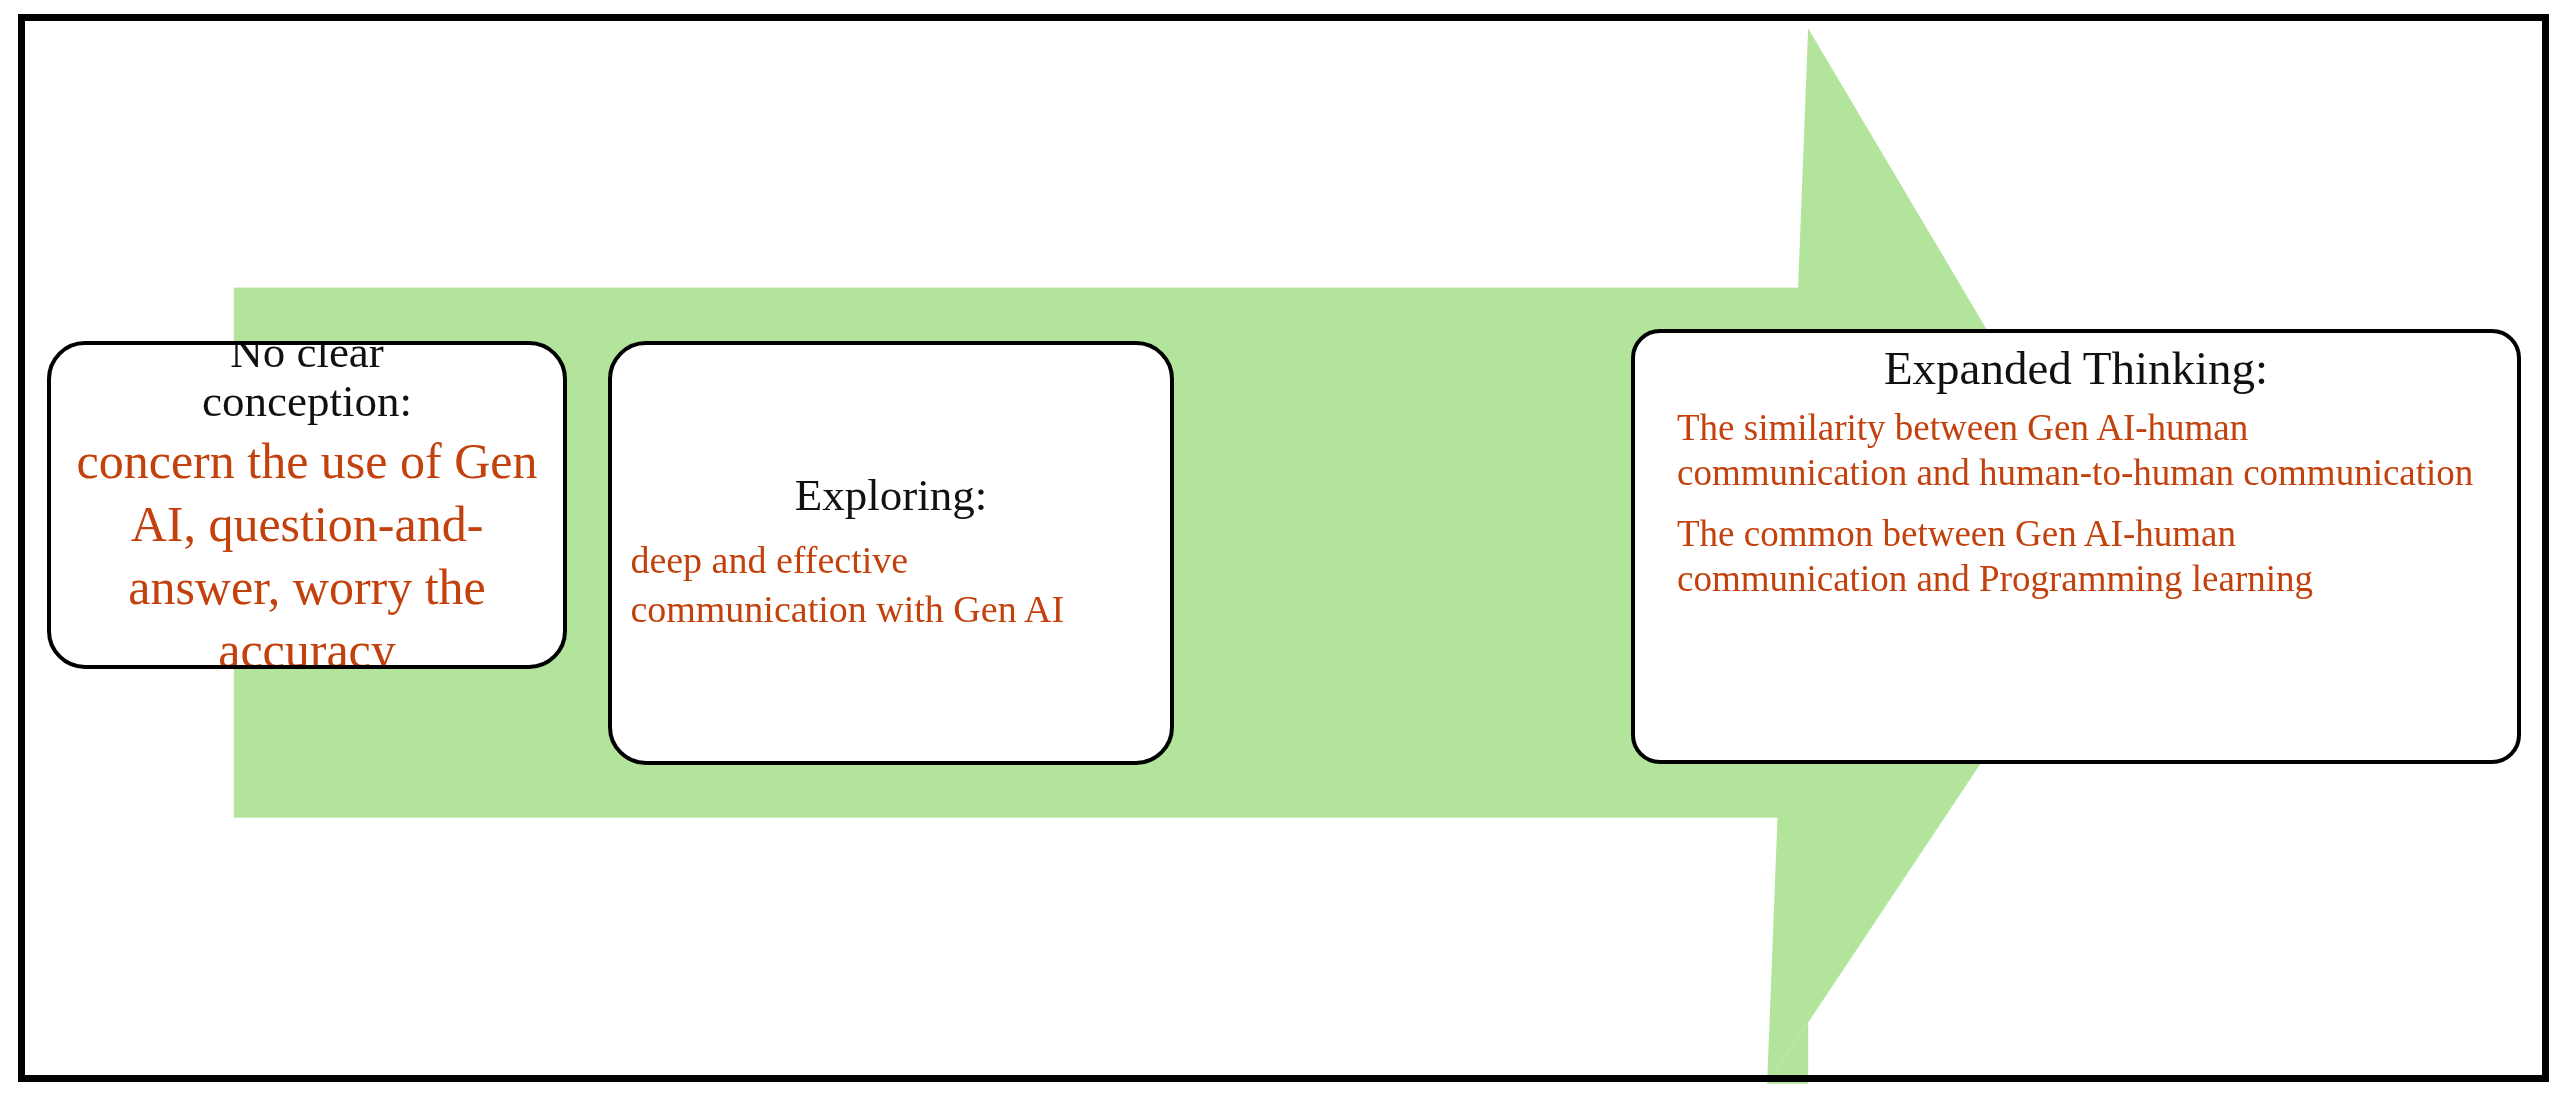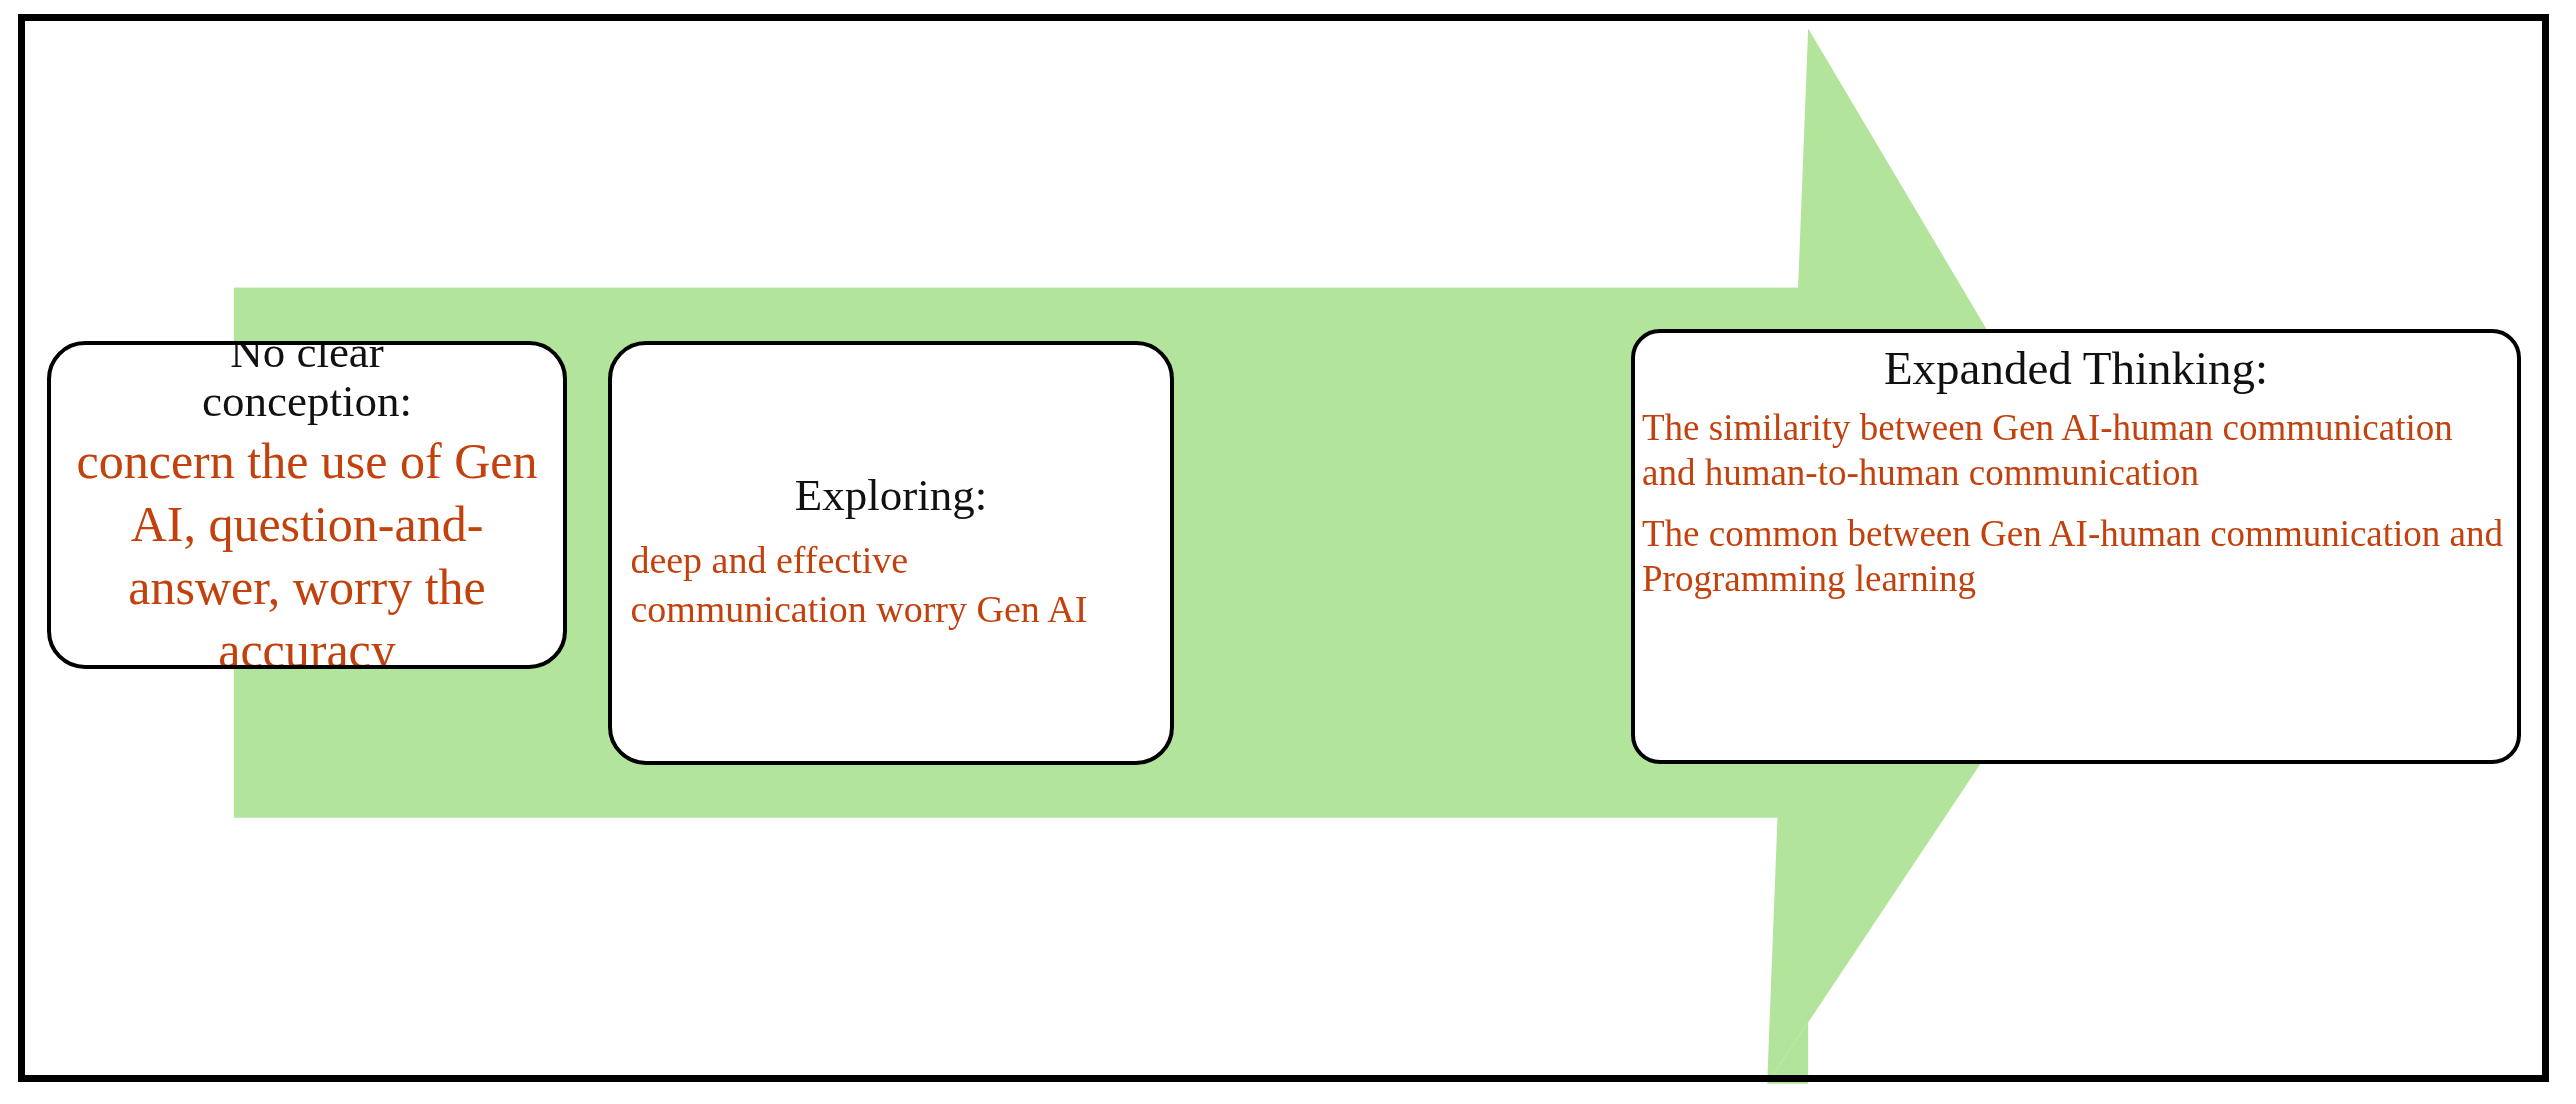--- a/index.html
+++ b/index.html
@@ -46,21 +46,21 @@
     border: 4.9px solid #000000;
     border-radius: 38px;
     display: flex;
     flex-direction: column;
     justify-content: center;
     overflow: hidden;
   }
   #box-1 { left: 47px;   top: 341px; width: 520px;  height: 328px; padding: 0 16px; }
   #box-2 { left: 608px;  top: 341px; width: 566px;  height: 424px; padding: 0 18.4px; }
   #box-3 { left: 1136px; top: 341px; width: 456px;  height: 424px; padding: 0 22px; }
-  #box-4 { left: 1631px; top: 329px; width: 890px; height: 435px; padding: 0 7px;
+  #box-4 { left: 1631px; top: 329px; width: 890px; height: 435px; padding: 0 42px;
            justify-content: flex-start; border-radius: 29px; }
 
   .box-heading {
     text-align: center;
     font-size: 45px;
     line-height: 1.08;
     color: #111111;
     margin: 0 0 8.6px 0;
     white-space: pre-line;
   }
@@ -95,21 +95,21 @@
   <div id="outer-frame"></div>
 
   <div class="stage-box" id="box-1">
     <div class="box-heading">No clear
 conception:</div>
     <div class="box-body">concern the use of Gen AI, question-and-answer, worry the accuracy</div>
   </div>
 
   <div class="stage-box" id="box-2">
     <div class="box-heading">Exploring:</div>
-    <div class="box-body">deep and effective communication worry Gen AI</div>
+    <div class="box-body">deep and effective communication with Gen AI</div>
   </div>
 
 
   <div class="stage-box" id="box-4">
     <div class="box-heading">Expanded Thinking:</div>
     <div class="box-body">The similarity between Gen AI-human communication and human-to-human communication</div>
     <div class="box-body">The common between Gen AI-human communication and Programming learning</div>
   </div>
 
 </div>

